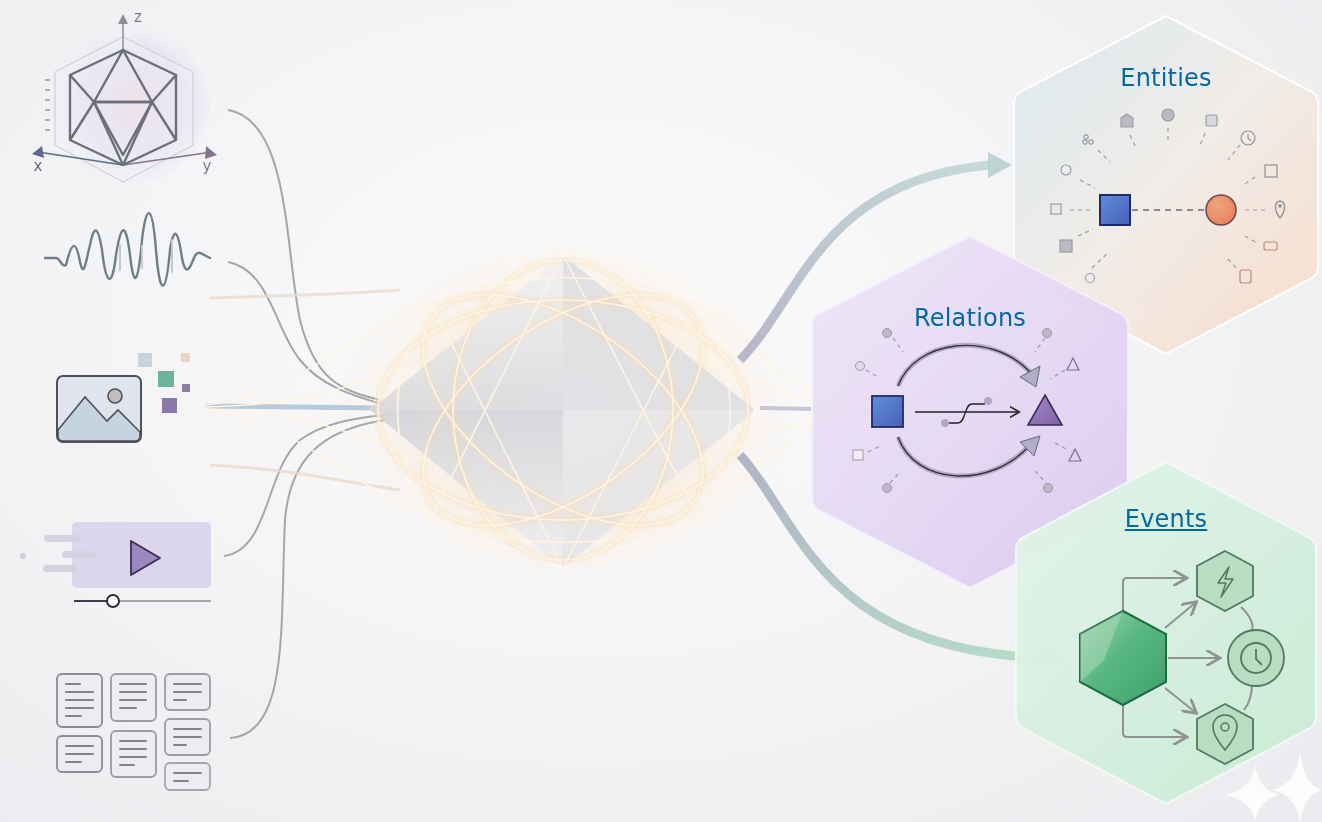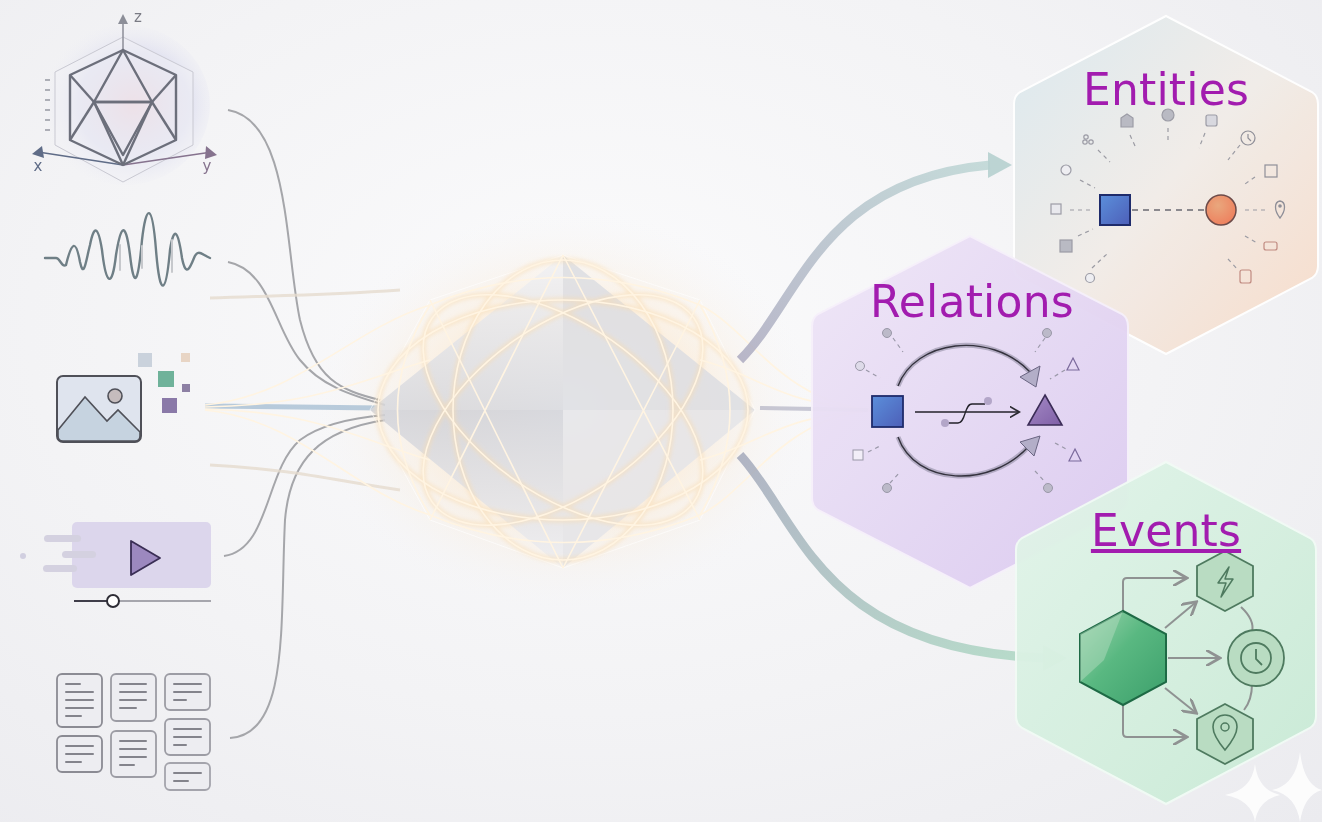--- a/index.html
+++ b/index.html
@@ -4,21 +4,21 @@
 <style>
   html, body { margin: 0; padding: 0; }
   body {
     width: 1322px; height: 822px; overflow: hidden; position: relative;
     background: radial-gradient(ellipse at 45% 40%, #fbfbfc 0%, #f3f3f5 55%, #ebebef 100%);
     font-family: "Liberation Sans", sans-serif;
   }
   .layer { position: absolute; left: 0; top: 0; width: 1322px; height: 822px; }
   .hex-label {
     position: absolute; font-family: "DejaVu Sans", sans-serif;
-    font-size: 44px; color: #a21caf; text-align: center; letter-spacing: 0.2px;
+    font-size: 24px; color: #0369a1; text-align: center; letter-spacing: 0.2px;
   }
 </style>
 </head>
 <body>
 
 <svg class="layer" viewBox="0 0 1322 822" xmlns="http://www.w3.org/2000/svg">
   <defs>
     <radialGradient id="coreGlow" cx="50%" cy="50%" r="50%">
       <stop offset="0%" stop-color="#ffffff" stop-opacity="0.9"></stop>
       <stop offset="55%" stop-color="#fbe8cf" stop-opacity="0.55"></stop>
@@ -362,14 +362,14 @@
     <path d="M1255,764 Q1258,790 1280,795 Q1258,800 1255,822 Q1252,800 1225,795 Q1252,790 1255,764 Z"></path>
     <path d="M1300,752 Q1304,785 1322,790 Q1304,795 1300,822 Q1296,795 1272,790 Q1296,785 1300,752 Z"></path>
   </g>
 </svg>
 
 <div class="hex-label" style="left:130px;top:8px;font-size:15px;color:#7a7b84;width:16px;">z</div>
 <div class="hex-label" style="left:30px;top:157px;font-size:15px;color:#5f6c87;width:16px;">x</div>
 <div class="hex-label" style="left:199px;top:157px;font-size:15px;color:#86738e;width:16px;">y</div>
 
 <div class="hex-label" style="left:1066px;top:64px;width:200px;">Entities</div>
-<div class="hex-label" style="left:870px;top:276px;width:200px;">Relations</div>
+<div class="hex-label" style="left:870px;top:304px;width:200px;">Relations</div>
 <div class="hex-label" style="left:1066px;top:505px;width:200px;text-decoration:underline;">Events</div>
 
 </body></html>

